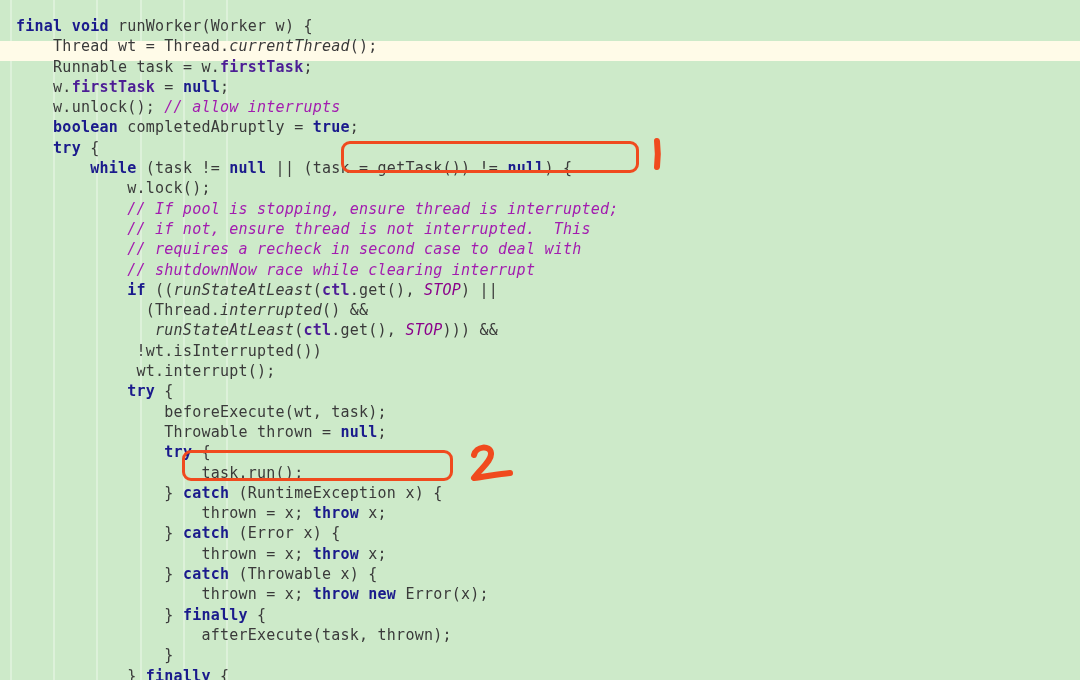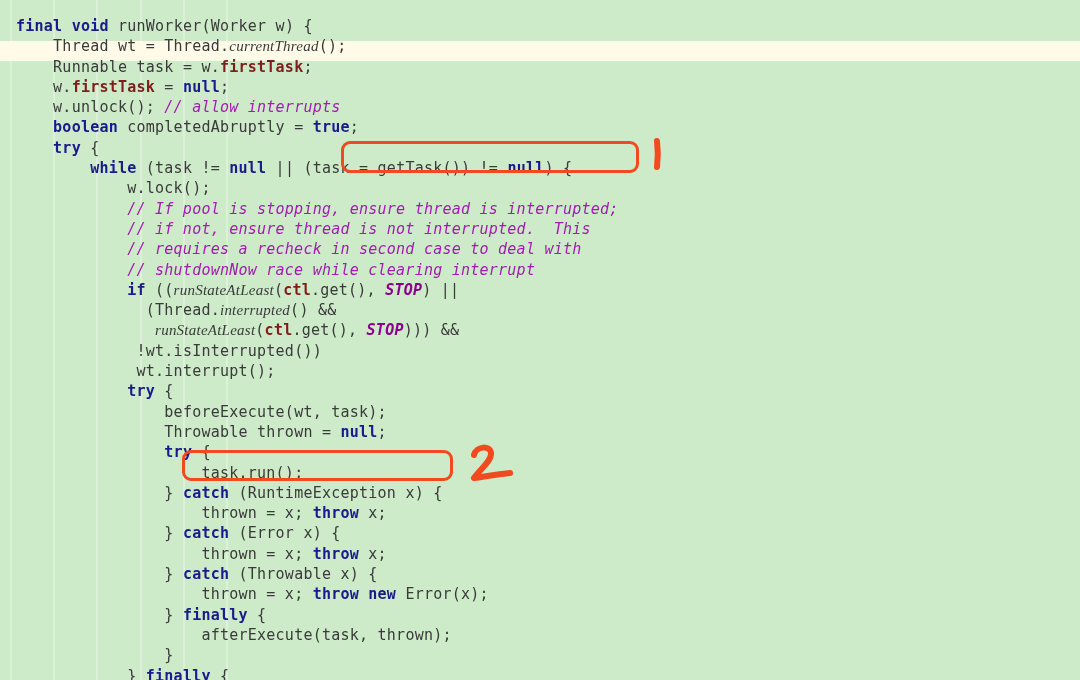--- a/index.html
+++ b/index.html
@@ -54,23 +54,23 @@
     color: #3a3a3a;
     letter-spacing: 0.24px;
   }
   #code .line {
     height: 20.3px;
     white-space: pre;
   }
 
   
   .kw   { color: #1a1a8c; font-weight: bold; }
-  .pur  { color: #7f1d1d; font-weight: bold; }
-  .puri { color: #8b008b; font-weight: bold; font-style: italic; }
-  .ital { color: #3a3a3a; font-style: italic; font-family: Liberation Serif, serif; }
+  .pur  { color: #4c1d95; font-weight: bold; }
+  .puri { color: #8b008b; font-weight: normal; font-style: italic; }
+  .ital { color: #3a3a3a; font-style: italic; }
   .cmt  { color: #a21caf; font-style: italic; }
   .pln  { color: #3a3a3a; }
 
   
   .anno {
     position: absolute;
     pointer-events: none;
   }
   .anno-box {
     border: 3px solid #f04a1e;

